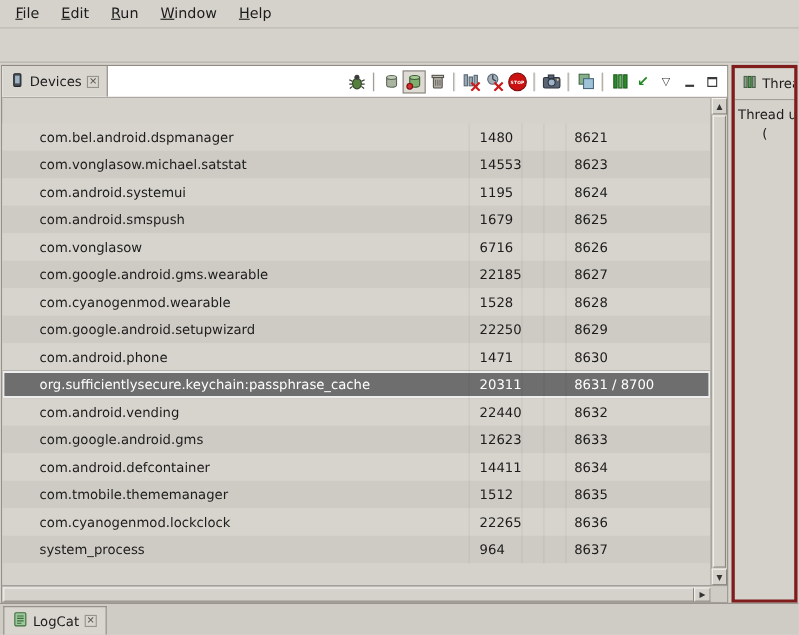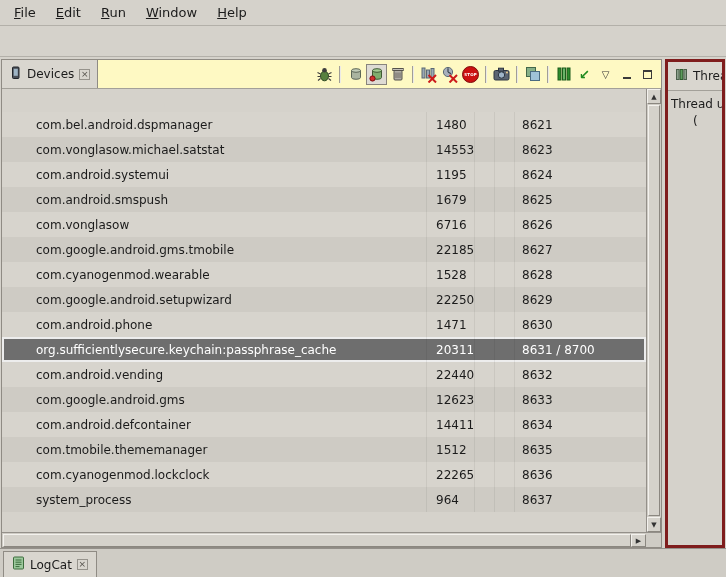--- a/index.html
+++ b/index.html
@@ -10,21 +10,21 @@
   .menubar { height:26px; flex:0 0 26px; display:flex; align-items:center; padding-left:4px; background:#d5d2cb; border-bottom:1px solid #b3b0a9; }
   .menu-item { padding:4px 10px; font-size:13px; cursor:default; }
   .menu-item u { text-decoration:underline; }
 
   .toolbar-strip { height:31px; flex:0 0 31px; background:#d5d2cb; border-bottom:1px solid #b3b0a9; }
 
   .main { flex:1 1 auto; display:flex; min-height:0; padding:2px 1px 0 1px; }
 
   .devices-panel { width:661px; flex:0 0 661px; display:flex; flex-direction:column; border:1px solid #8f8b84; background:#d5d2cb; min-height:0; }
 
-  .tab-row { height:29px; flex:0 0 29px; background:#fef9c3; display:flex; align-items:stretch; border-bottom:1px solid #a3a099; overflow:hidden; }
+  .tab-row { height:29px; flex:0 0 29px; background:#ffffff; display:flex; align-items:stretch; border-bottom:1px solid #a3a099; overflow:hidden; }
   .tab { display:flex; align-items:center; gap:5px; padding:0 7px; background:#d9d6cf; border-right:1px solid #8f8b84; font-size:12px; white-space:nowrap; }
   .close-box { width:11px; height:11px; border:1px solid #96938c; color:#55524c; font-size:9px; line-height:9px; text-align:center; display:inline-block; }
 
   .panel-toolbar { margin-left:auto; display:flex; align-items:center; padding-right:3px; }
   .tbtn { width:21px; height:21px; display:flex; align-items:center; justify-content:center; position:relative; flex:0 0 21px; }
   .tbtn.pressed { border:1px solid #88847d; background:#dedbd4; }
   .tsep { width:2px; height:17px; border-left:1px solid #a19e97; border-right:1px solid #eceae6; margin:0 4px; flex:0 0 2px; }
   .stop-circle { width:17px; height:17px; border-radius:50%; background:#cc1111; border:1px solid #7d0c0c; color:#fff; font-size:4px; font-weight:bold; display:flex; align-items:center; justify-content:center; letter-spacing:0.2px; }
   .glyph { font-size:10px; color:#333; }
   .green-arrow { color:#1f8a1f; font-weight:bold; font-size:13px; }
@@ -218,21 +218,21 @@
               <div class="cell cell-port">8625</div>
             </div>
             <div class="table-row">
               <div class="cell cell-name">com.vonglasow</div>
               <div class="cell cell-pid">6716</div>
               <div class="cell cell-sp1"></div>
               <div class="cell cell-sp2"></div>
               <div class="cell cell-port">8626</div>
             </div>
             <div class="table-row alt">
-              <div class="cell cell-name">com.google.android.gms.tmobile</div>
+              <div class="cell cell-name">com.google.android.gms.wearable</div>
               <div class="cell cell-pid">22185</div>
               <div class="cell cell-sp1"></div>
               <div class="cell cell-sp2"></div>
               <div class="cell cell-port">8627</div>
             </div>
             <div class="table-row">
               <div class="cell cell-name">com.cyanogenmod.wearable</div>
               <div class="cell cell-pid">1528</div>
               <div class="cell cell-sp1"></div>
               <div class="cell cell-sp2"></div>

